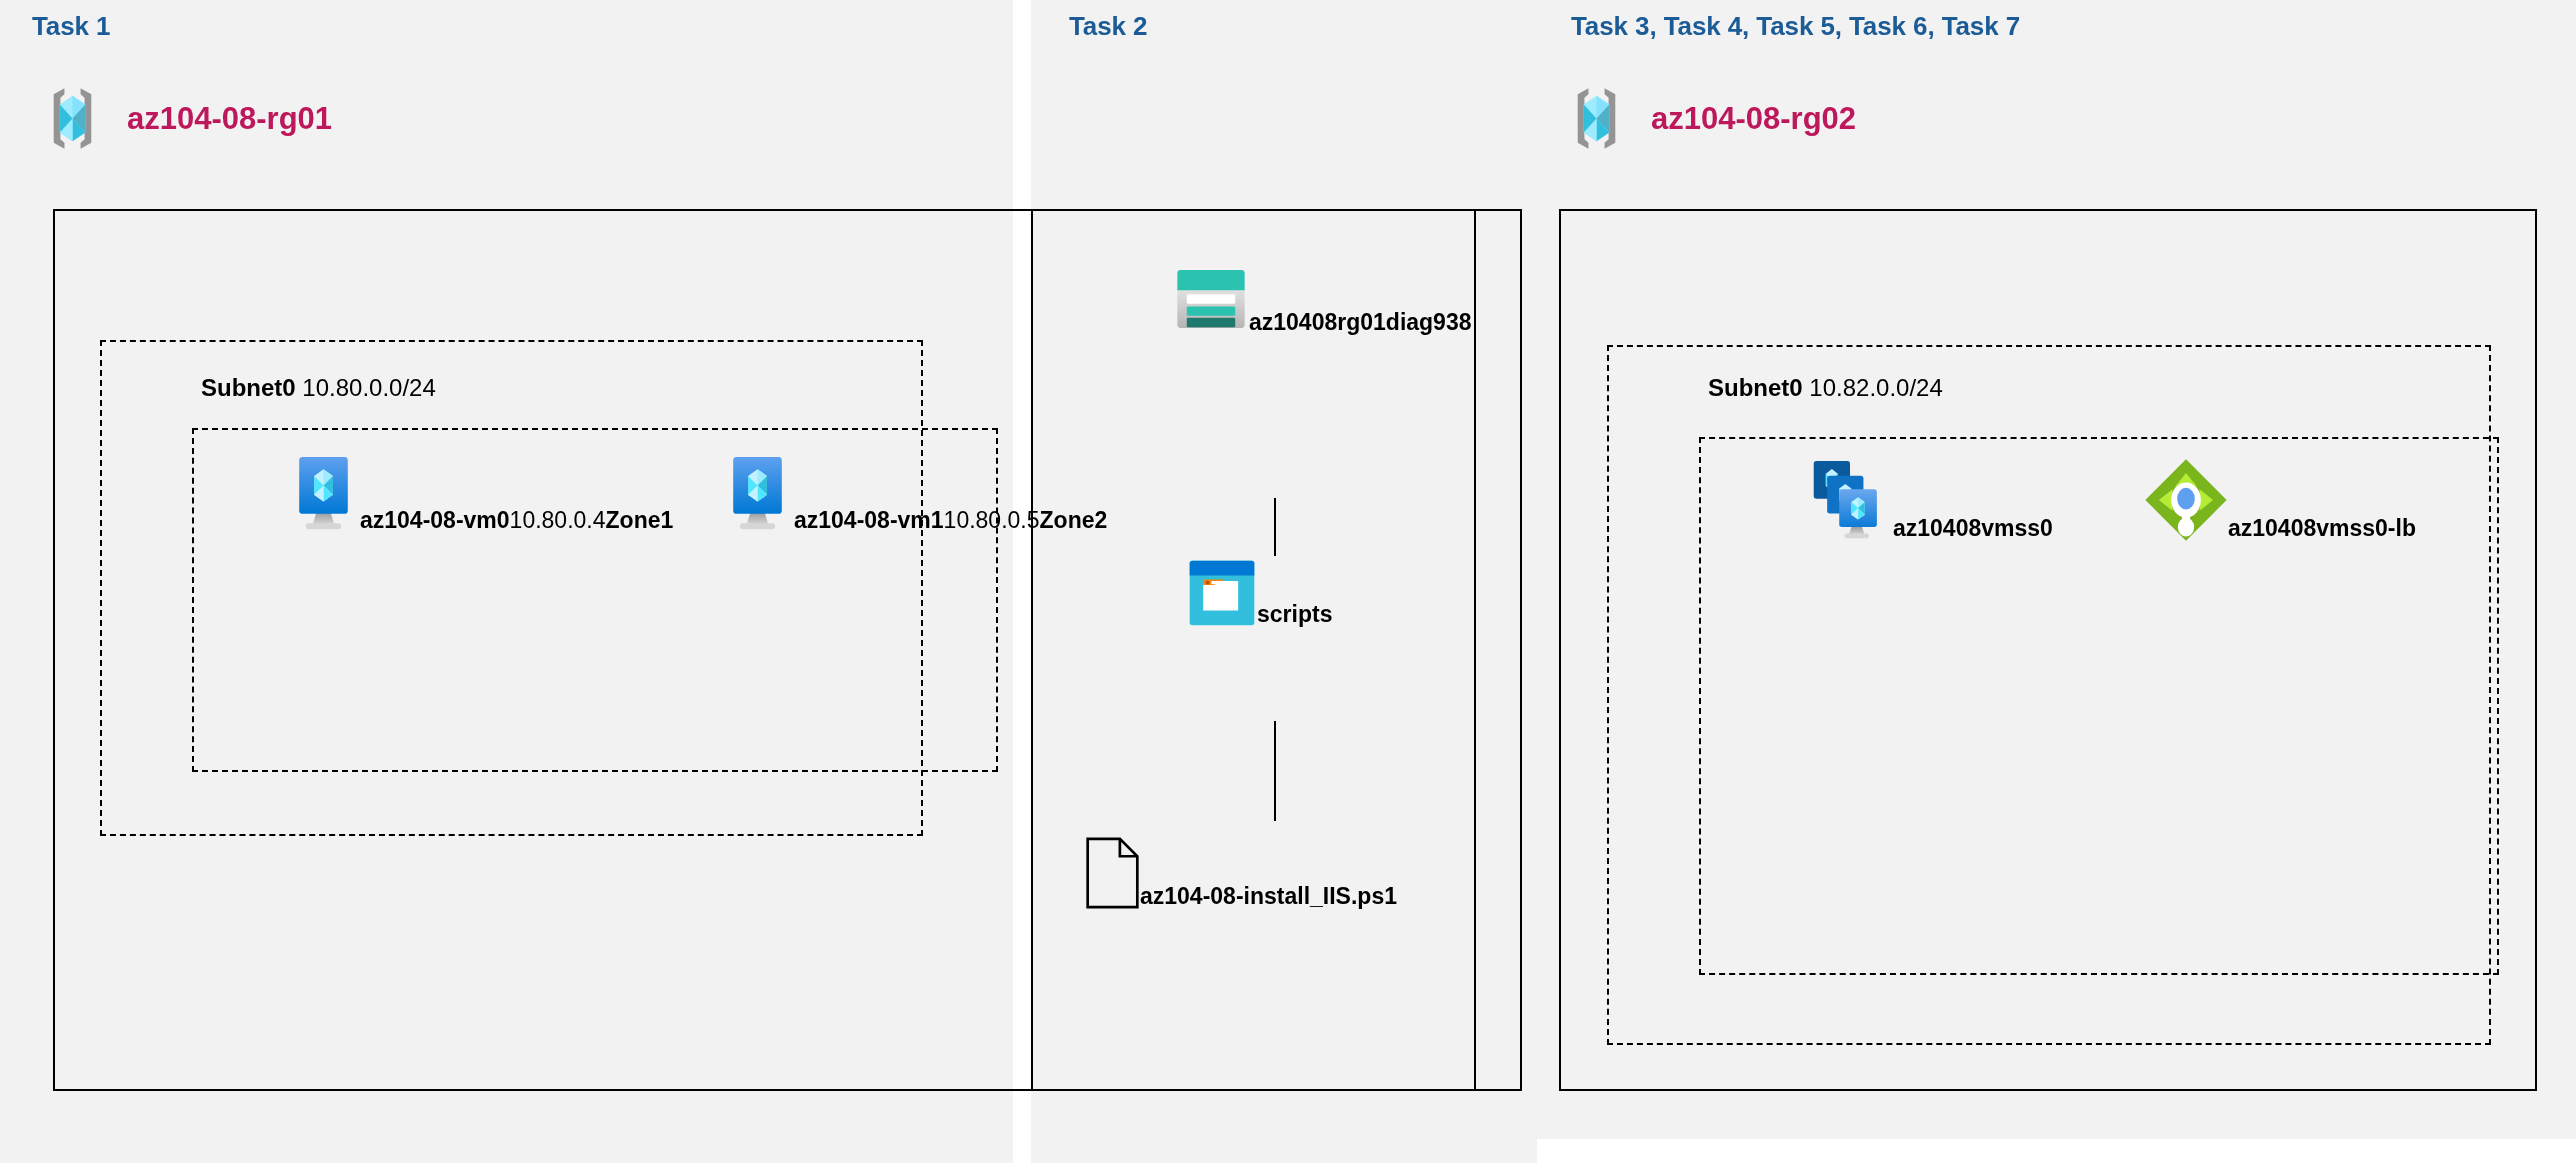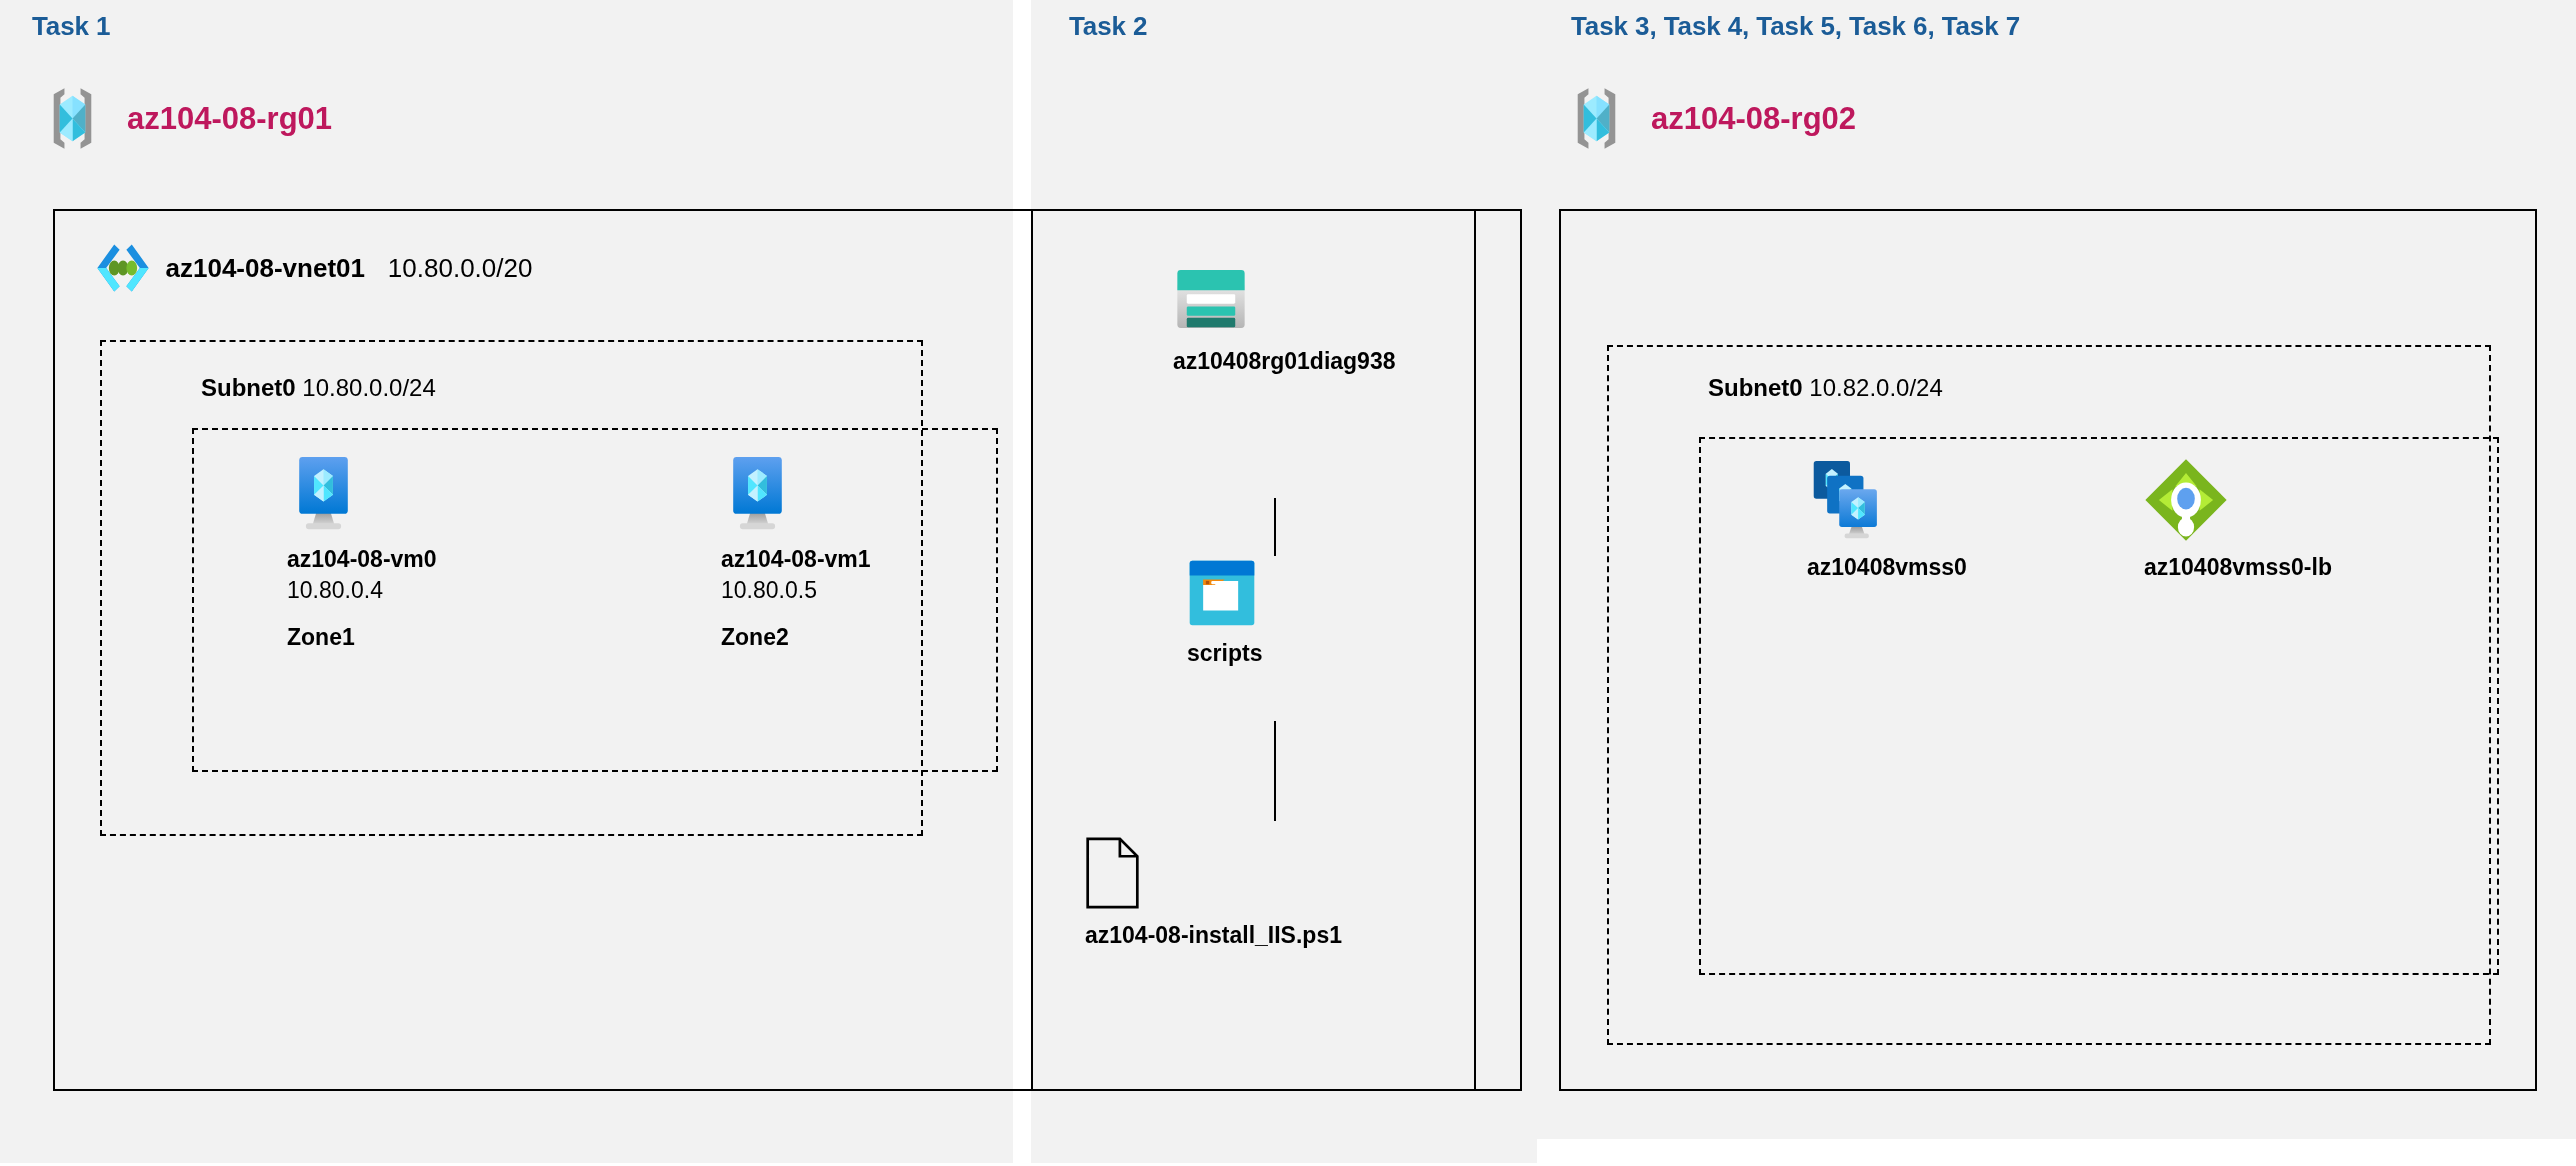--- a/index.html
+++ b/index.html
@@ -55,21 +55,21 @@
   #subnet0-inner{left:192px; top:428px; width:802px; height:340px;}
   #subnet1-outer{left:1607px;top:345px; width:880px; height:696px;}
   #subnet1-inner{left:1699px;top:437px; width:796px; height:534px;}
 
   .subnet-label{position:absolute;white-space:nowrap;font-size:24px;color:#000;}
   .subnet-label b{font-weight:bold;}
   #subnet0-label{left:201px; top:374px;}
   #subnet1-label{left:1708px;top:374px;}
 
   
-  .node{position:absolute;display:flex;flex-direction:column;align-items:flex-start;}
+  .node{position:absolute;display:flex;flex-direction:row;align-items:flex-end;}
   .node .cap{font-size:23px;font-weight:bold;color:#000;white-space:nowrap;line-height:1.18;margin-top:12px;text-align:center;}
   .node .cap.sub{font-weight:normal;margin-top:4px;}
   .node .cap.zone{margin-top:20px;font-weight:bold;}
 
   
   #node-vm0 {left:287px; top:453px; width:182px;}
   #node-vm1 {left:721px;top:453px; width:182px;}
   #node-storage{left:1173px;top:266px; width:202px;}
   #node-scripts{left:1187px;top:558px; width:175px;}
   #node-ps1   {left:1085px;top:836px;width:378px;}
@@ -127,35 +127,20 @@
         <path d="M19 27 L38 48 L19 69 Z" fill="#32bedd"></path>
       </svg>
     </span>
     <span class="rg-label">az104-08-rg02</span>
   </div>
 
   <div class="solid-box" id="vnet01-box"></div>
   <div class="solid-box" id="vnet02-box"></div>
   <div class="solid-box" id="task2-box"></div>
 
-  <div class="vnet-row" id="vnet01-row">
-    <span>
-      <svg width="58" height="58" viewBox="0 0 86 86">
-        <path d="M30 8 L38 16 L18 43 L38 70 L30 78 L5 43 Z" fill="#1b8fe0"></path>
-        <path d="M18 43 L38 70 L30 78 L5 43 Z" fill="#50e6ff"></path>
-        <path d="M56 8 L48 16 L68 43 L48 70 L56 78 L81 43 Z" fill="#1b8fe0"></path>
-        <path d="M68 43 L48 70 L56 78 L81 43 Z" fill="#50e6ff"></path>
-        <ellipse cx="30" cy="43" rx="8" ry="11" fill="#5e9624"></ellipse>
-        <ellipse cx="43" cy="43" rx="8" ry="11" fill="#5e9624"></ellipse>
-        <ellipse cx="56" cy="43" rx="8" ry="11" fill="#76bc2d"></ellipse>
-      </svg>
-    </span>
-    <span class="vnet-name">az104-08-vnet01</span>
-    <span class="cidr">10.80.0.0/20</span>
-  </div>
 
 
   <div class="dashed-box" id="subnet0-outer"></div>
   <div class="dashed-box" id="subnet0-inner"></div>
   <div class="dashed-box" id="subnet1-outer"></div>
   <div class="dashed-box" id="subnet1-inner"></div>
 
   <div class="subnet-label" id="subnet0-label">
     <b>Subnet0</b>
     <span>10.80.0.0/24</span>

